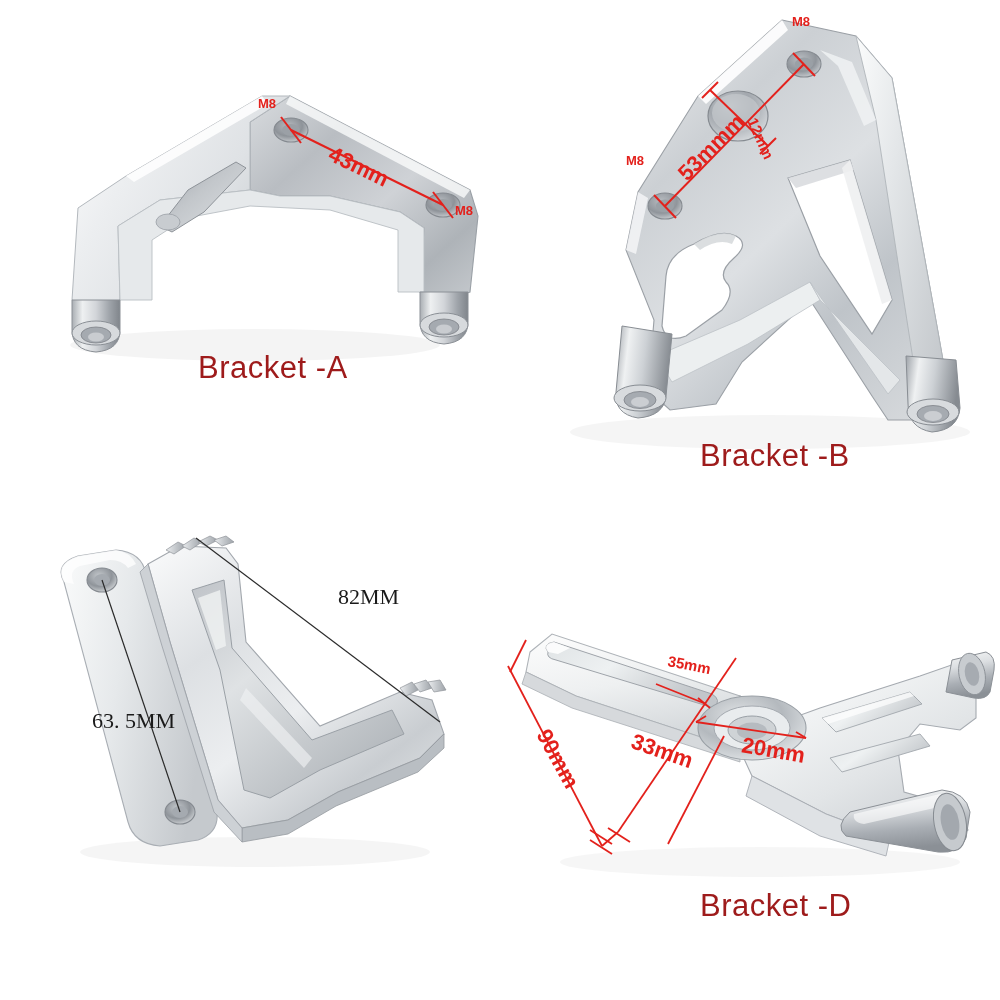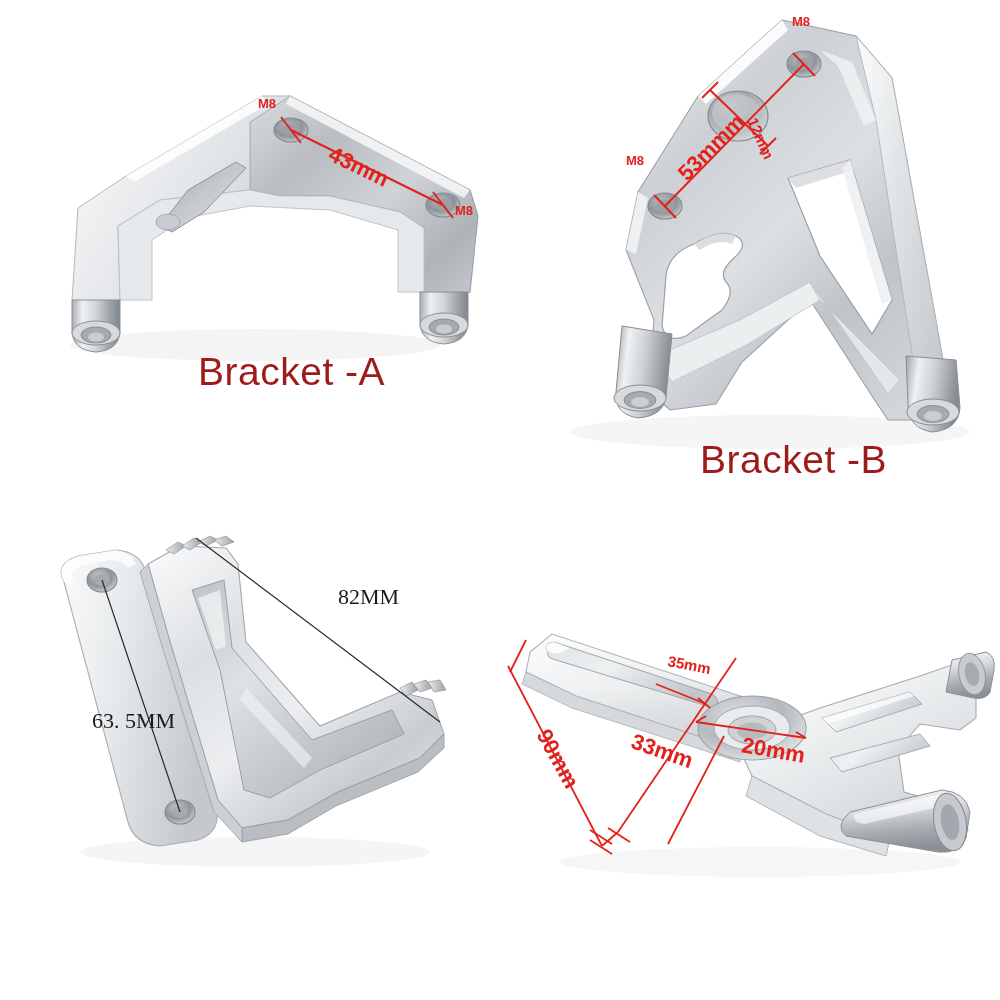--- a/index.html
+++ b/index.html
@@ -13,21 +13,21 @@
     width:1000px;height:1000px;
     background:#ffffff;
     overflow:hidden;
   }
   .panel{position:absolute;}
 
   
   .caption{
     position:absolute;
     font-family:"Liberation Sans", sans-serif;
-    font-size:39px;
+    font-size:31px;
     font-weight:400;
     color:#9e1b1b;
     letter-spacing:.5px;
     white-space:nowrap;
   }
 
   
   .dim{
     position:absolute;
     font-family:"Liberation Sans", sans-serif;
@@ -443,14 +443,15 @@
         <line x1="234" y1="136" x2="178" y2="244"></line>
       </g>
     </svg>
 
     <div class="dim big" style="left:52px;top:118px;transform:rotate(61deg);">90mm</div>
     <div class="dim big" style="left:142px;top:128px;transform:rotate(19deg);">33mm</div>
     <div class="dim small" style="left:178px;top:52px;transform:rotate(11deg);">35mm</div>
     <div class="dim big" style="left:252px;top:132px;transform:rotate(10deg);">20mm</div>
   </div>
 
+  <div class="caption" style="left:700px;top:888px;">Bracket -D</div>
 
 </div>
 
 </body></html>

